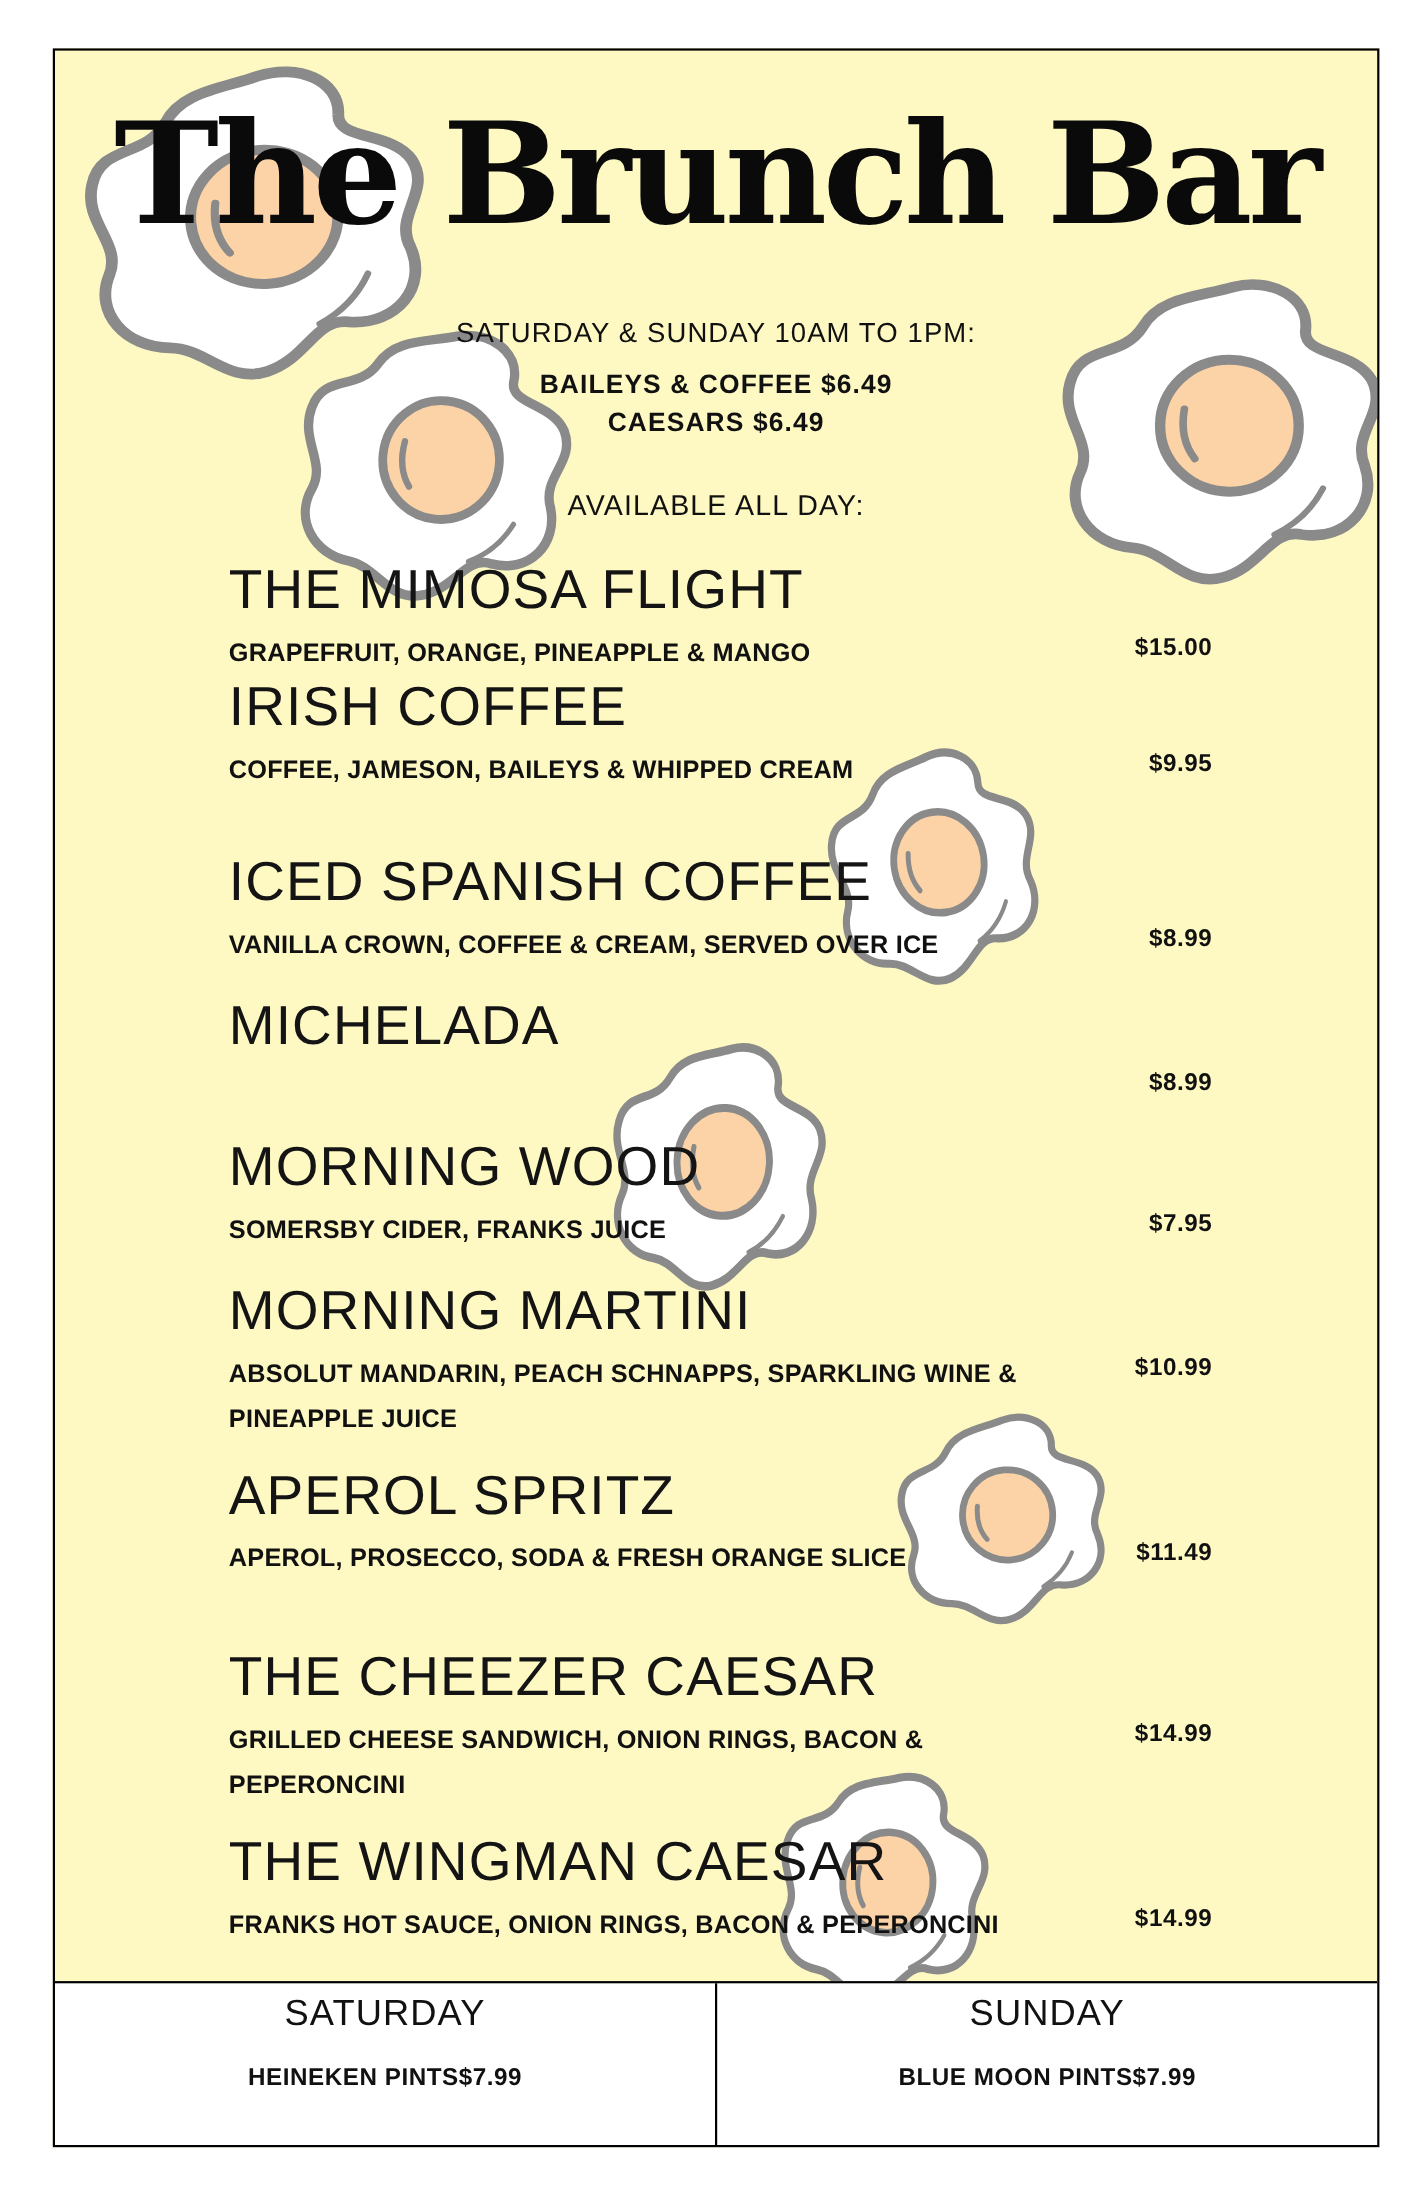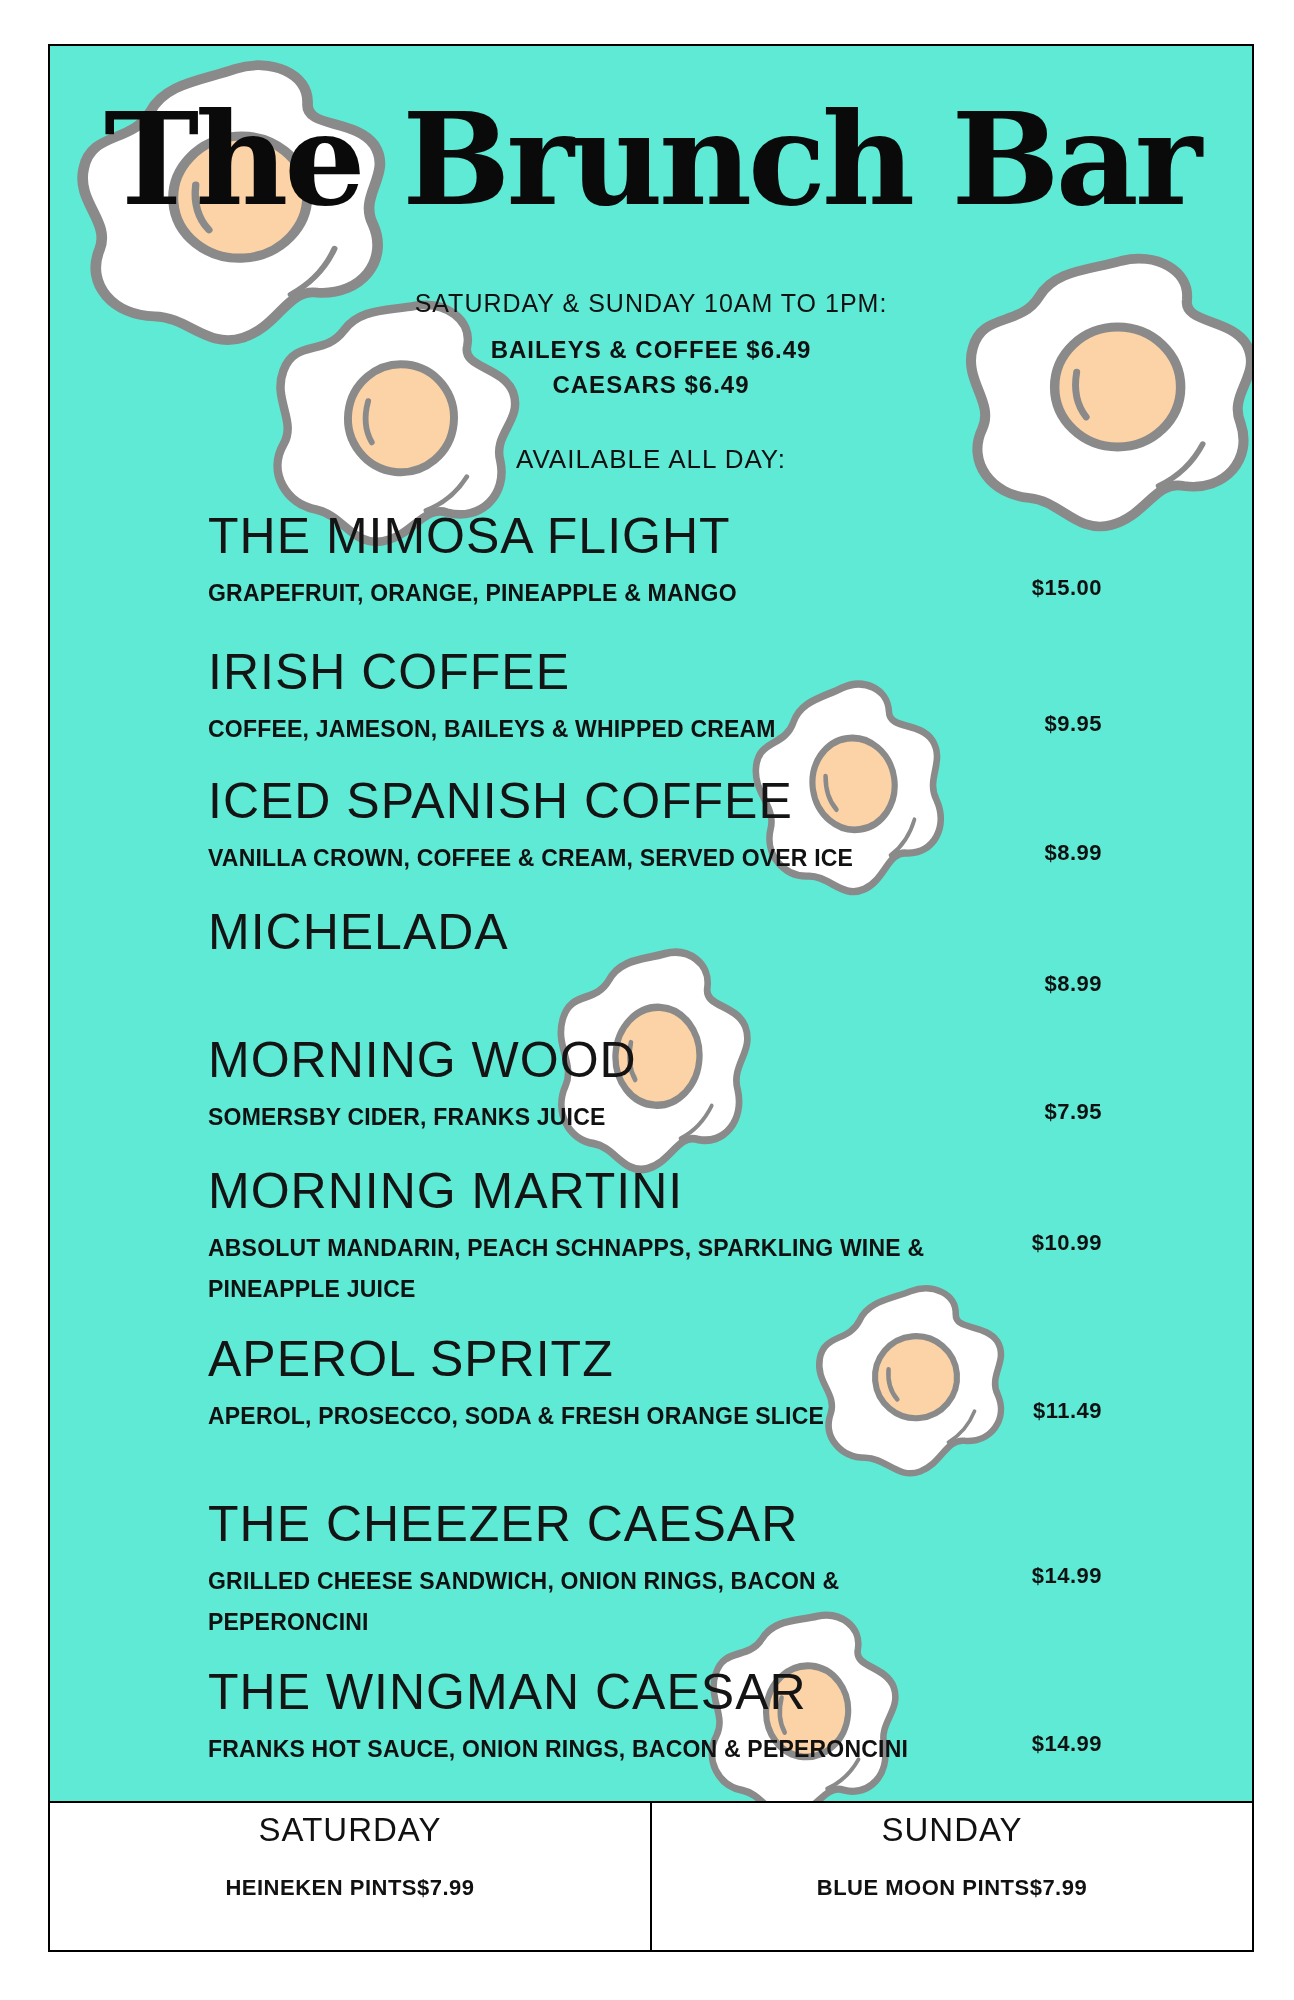--- a/index.html
+++ b/index.html
@@ -2,21 +2,21 @@
 <html><head>
 <meta charset="utf-8">
 <style>
   html,body{margin:0;padding:0;background:#ffffff;}
   body{
     width:1294px;height:2000px;position:relative;overflow:hidden;
     font-family:"Liberation Sans",sans-serif;color:#111111;
   }
   .page{
     position:absolute;left:48px;top:44px;width:1206px;height:1908px;
-    box-sizing:border-box;border:2px solid #000;background:#5eead4;overflow:hidden;
+    box-sizing:border-box;border:2px solid #000;background:#fef9c3;overflow:hidden;
   }
   .egg{position:absolute;z-index:1;}
   .title{
     position:absolute;z-index:3;top:46px;left:0;width:100%;text-align:center;
     font-family:"DejaVu Serif",serif;font-weight:bold;font-size:128px;line-height:1.05;
     letter-spacing:-4px;color:#0a0a0a;white-space:nowrap;
   }
   .centerline{position:absolute;z-index:2;left:0;width:100%;text-align:center;white-space:nowrap;}
   .hours{top:243px;font-size:25px;letter-spacing:1px;font-weight:500;}
   .special1{top:290px;font-size:24px;font-weight:700;letter-spacing:1px;}
@@ -84,21 +84,21 @@
   <div class="centerline available">AVAILABLE ALL DAY:</div>
 
   <div class="menu-item" style="top:463px;">
     <div class="item-name">THE MIMOSA FLIGHT</div>
     <div class="item-row">
       <div class="item-desc">GRAPEFRUIT, ORANGE, PINEAPPLE &amp; MANGO</div>
       <div class="item-price">$15.00</div>
     </div>
   </div>
 
-  <div class="menu-item" style="top:599px;">
+  <div class="menu-item" style="top:569px;">
     <div class="item-name">IRISH COFFEE</div>
     <div class="item-row">
       <div class="item-desc">COFFEE, JAMESON, BAILEYS &amp; WHIPPED CREAM</div>
       <div class="item-price">$9.95</div>
     </div>
   </div>
 
   <div class="menu-item" style="top:728px;">
     <div class="item-name">ICED SPANISH COFFEE</div>
     <div class="item-row">

